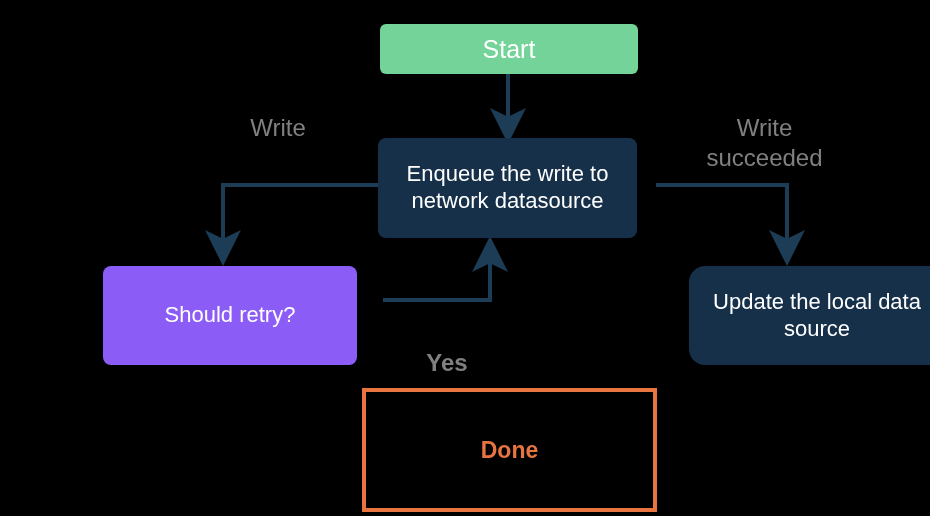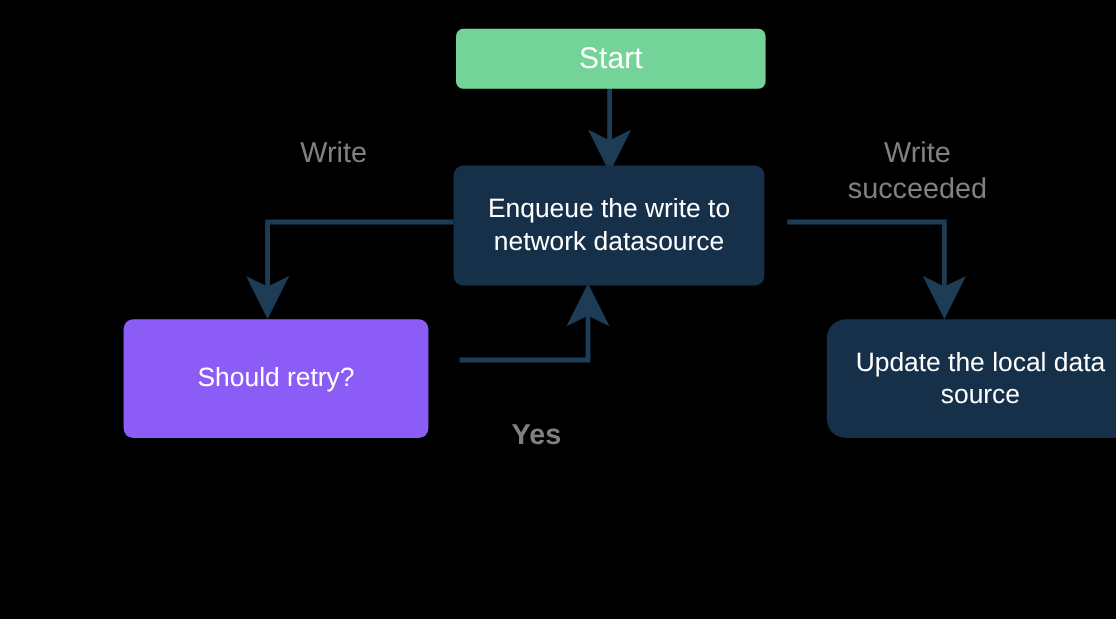--- a/index.html
+++ b/index.html
@@ -161,20 +161,23 @@
   </div>
 
   <div class="node node-retry">
     <span>Should retry?</span>
   </div>
 
   <div class="node node-update">
     <span>Update the local data source</span>
   </div>
 
+  <div class="node node-done">
+    <span>Done</span>
+  </div>
 
   <div class="edge-label lbl-write-failed">
     <div>Write</div>
   </div>
 
   <div class="edge-label lbl-write-succeeded">
     <div>Write</div>
     <div>succeeded</div>
   </div>
 

